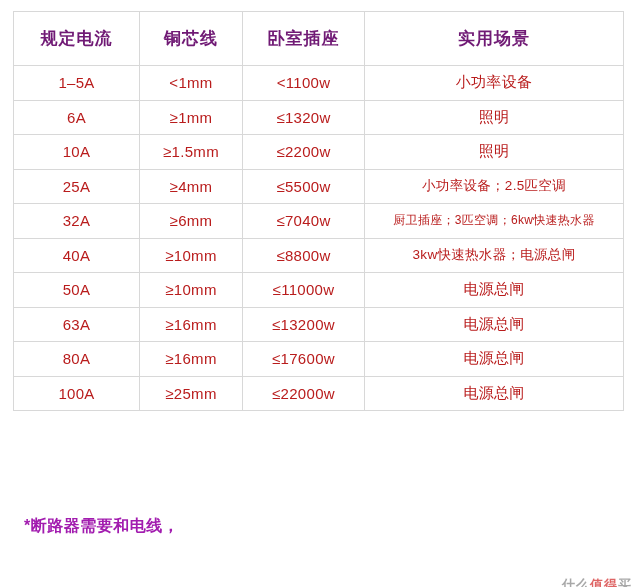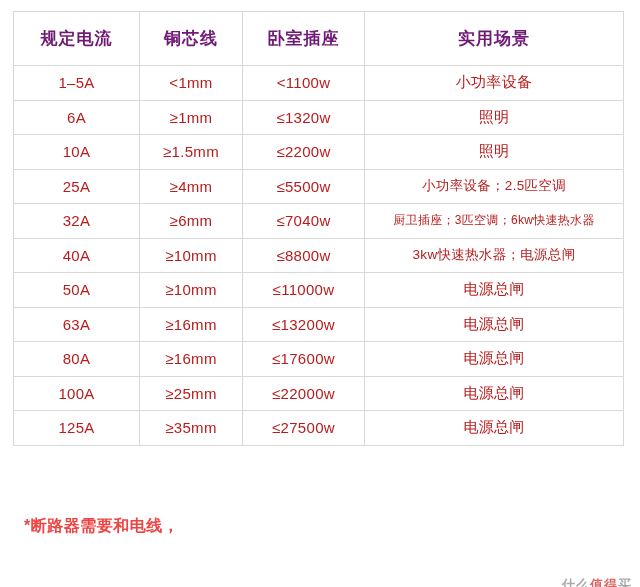--- a/index.html
+++ b/index.html
@@ -63,21 +63,21 @@
   }
 
   .note {
     position: absolute;
     left: 24px;
     top: 498px;
     width: 600px;
     font-size: 16px;
     font-weight: bold;
     line-height: 34px;
-    color: #ef4444;
+    color: #a21caf;
     letter-spacing: 0.5px;
   }
   .note .line2 {
     display: block;
   }
 
   .watermark {
     position: absolute;
     right: 8px;
     bottom: 4px;
@@ -165,26 +165,20 @@
         <td>≥16mm</td>
         <td>≤17600w</td>
         <td class="scene">电源总闸</td>
       </tr>
       <tr>
         <td>100A</td>
         <td>≥25mm</td>
         <td>≤22000w</td>
         <td class="scene">电源总闸</td>
       </tr>
-      <tr>
-        <td>125A</td>
-        <td>≥35mm</td>
-        <td>≤27500w</td>
-        <td class="scene">电源总闸</td>
-      </tr>
     </tbody>
   </table>
 
   <div class="note">
     <span>*断路器需要和电线，</span>
   </div>
 
   <div class="watermark">
     <span>什么</span><span class="wm-red">值得</span><span>买</span>
   </div>

